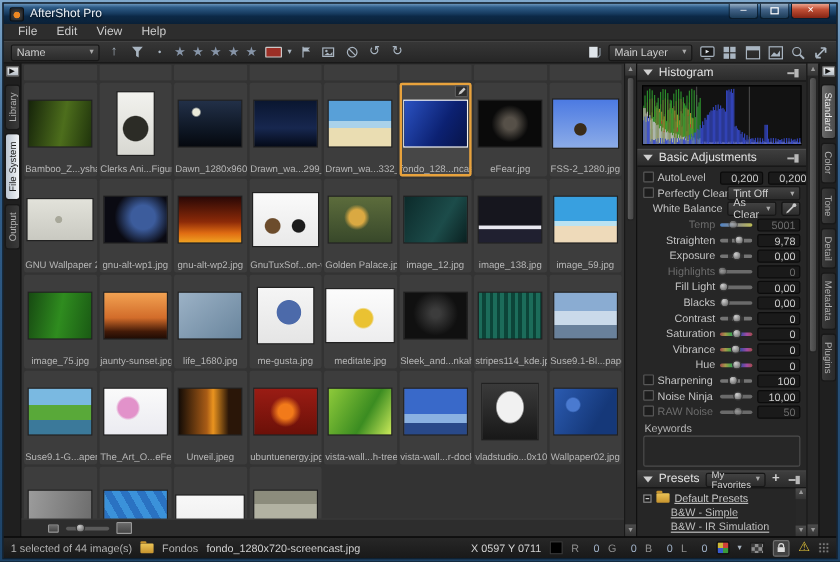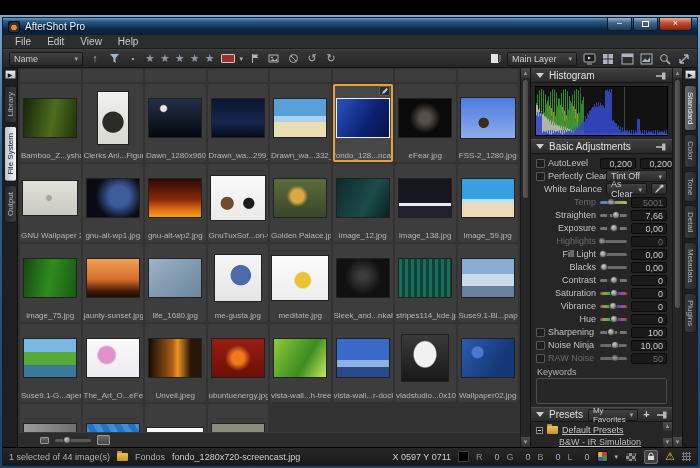--- a/index.html
+++ b/index.html
@@ -1,18 +1,18 @@
 <!DOCTYPE html>
 <html style="--accent: #e8a23c;"><head>
 <meta charset="utf-8">
 <style>
   *{box-sizing:border-box;margin:0;padding:0}
   html,body{width:700px;height:468px;overflow:hidden;background:#000;
     font-family:"Liberation Sans","DejaVu Sans",sans-serif;}
-  .frame{position:absolute;inset:0;background:linear-gradient(#7fa8cc,#33608c 30%,#1d4266);padding:2px;margin-top:15px;}
+  .frame{position:absolute;inset:0;background:linear-gradient(#7fa8cc,#33608c 30%,#1d4266);padding:2px;}
   .app{position:relative;width:100%;height:100%;border:1px solid #0d2134;background:#282828;
     display:flex;flex-direction:column;overflow:hidden;}
   
   .titlebar{height:17px;flex:0 0 17px;display:flex;align-items:center;gap:5px;padding:0 5px;
     background:linear-gradient(#6e9ac2 0%,#2f5d88 18%,#163a5e 50%,#0c2947 62%,#0a2036 100%);}
   .appicon{width:12px;height:12px;border-radius:2px;border:1px solid #101010;
     background:radial-gradient(circle at 50% 55%,#ee8822 0 2.5px,#3a3a3a 3px,#1a1a1a);}
   .apptitle{font-size:10px;color:#eef3f8;text-shadow:0 1px 2px #000;}
   .winbtns{margin-left:auto;display:flex;gap:1px;align-self:flex-start;}
   .wbtn{width:25px;height:13px;border:1px solid #0a1c2c;border-top:none;border-radius:0 0 3px 3px;
@@ -77,21 +77,21 @@
   .rpanel{flex:0 0 142px;background:#262626;border-left:1px solid #101010;display:flex;
     flex-direction:column;font-size:9px;color:#bdbdbd;overflow:hidden;}
   .sec-h{height:15px;flex:0 0 15px;display:flex;align-items:center;gap:5px;padding:0 5px;
     background:linear-gradient(#3e3e3e,#2b2b2b);border-top:1px solid #4c4c4c;border-bottom:1px solid #161616;
     color:#e2e2e2;font-size:10px;}
   .tri{width:0;height:0;border-left:4px solid transparent;border-right:4px solid transparent;
     border-top:5px solid #cfcfcf;}
   .pin{margin-left:auto;display:flex;}
   .hist-box{margin:3px 4px;height:50px;flex:0 0 50px;background:#121212;border:1px solid #000;}
   .row{display:flex;align-items:center;height:12px;flex:0 0 12px;margin:0 5px 1px 5px;gap:4px;}
-  .lblzone{width:60px;flex:0 0 60px;display:flex;align-items:center;gap:3px;}
+  .lblzone{width:60px;flex:0 0 60px;display:flex;align-items:flex-start;gap:3px;}
   .lblzone .lbl-l{color:#c3c3c3;white-space:nowrap;}
   .lbl-r{width:60px;flex:0 0 60px;text-align:right;color:#c3c3c3;white-space:nowrap;}
   .cb{width:9px;height:9px;flex:0 0 9px;background:#1d1d1d;border:1px solid #585858;border-radius:1px;}
   .valbox{width:36px;flex:0 0 36px;height:11px;background:#1a1a1a;border:1px solid #0b0b0b;border-radius:2px;
     color:#cbcbcb;font-size:9px;text-align:right;padding:0 3px;line-height:10px;}
   .track{flex:1;height:3px;border-radius:2px;position:relative;
     background:repeating-linear-gradient(90deg,#747474 0 7px,#303030 7px 10px);}
   .track.plain{background:#6a6a6a;}
   .track.rainbow{background:linear-gradient(90deg,#a34a4a,#a39b4a,#4aa34a,#4aa3a3,#4a4aa3,#a34aa3,#a34a4a);}
   .track.temp{background:linear-gradient(90deg,#4f83c4,#8d8d8d,#bdbd55);}
@@ -968,21 +968,21 @@
               <span class="track temp">
                 <span class="tdot" style="left: 42%;"></span>
               </span>
               <span class="valbox">5001</span>
             </div>
             <div class="row">
               <span class="lbl-r">Straighten</span>
               <span class="track ">
                 <span class="tdot" style="left: 58%;"></span>
               </span>
-              <span class="valbox">7,66</span>
+              <span class="valbox">9,78</span>
             </div>
             <div class="row">
               <span class="lbl-r">Exposure</span>
               <span class="track ">
                 <span class="tdot" style="left: 50%;"></span>
               </span>
               <span class="valbox">0,00</span>
             </div>
             <div class="row disabled">
               <span class="lbl-r">Highlights</span>
@@ -1084,24 +1084,24 @@
         </span>
       </div>
       <div class="presets-body">
         <div class="plist" id="presets-list">
               <div class="prow">
                 <span class="minus"></span>
                 <span class="folder"></span>
                 <span>Default Presets</span>
               </div>
               <div class="prow child">
+                <span>B&amp;W - Simple</span>
+              </div>
+              <div class="prow child">
                 <span>B&amp;W - IR Simulation</span>
-              </div>
-              <div class="prow child">
-                <span>B&amp;W - Simple</span>
               </div>
               <div class="prow child">
                 <span>Bleach Bypass</span>
               </div>
             </div>
         <div class="pscroll">
           <span class="sbtn">▲</span>
           <span class="mid"></span>
           <span class="sbtn">▼</span>
         </div>

